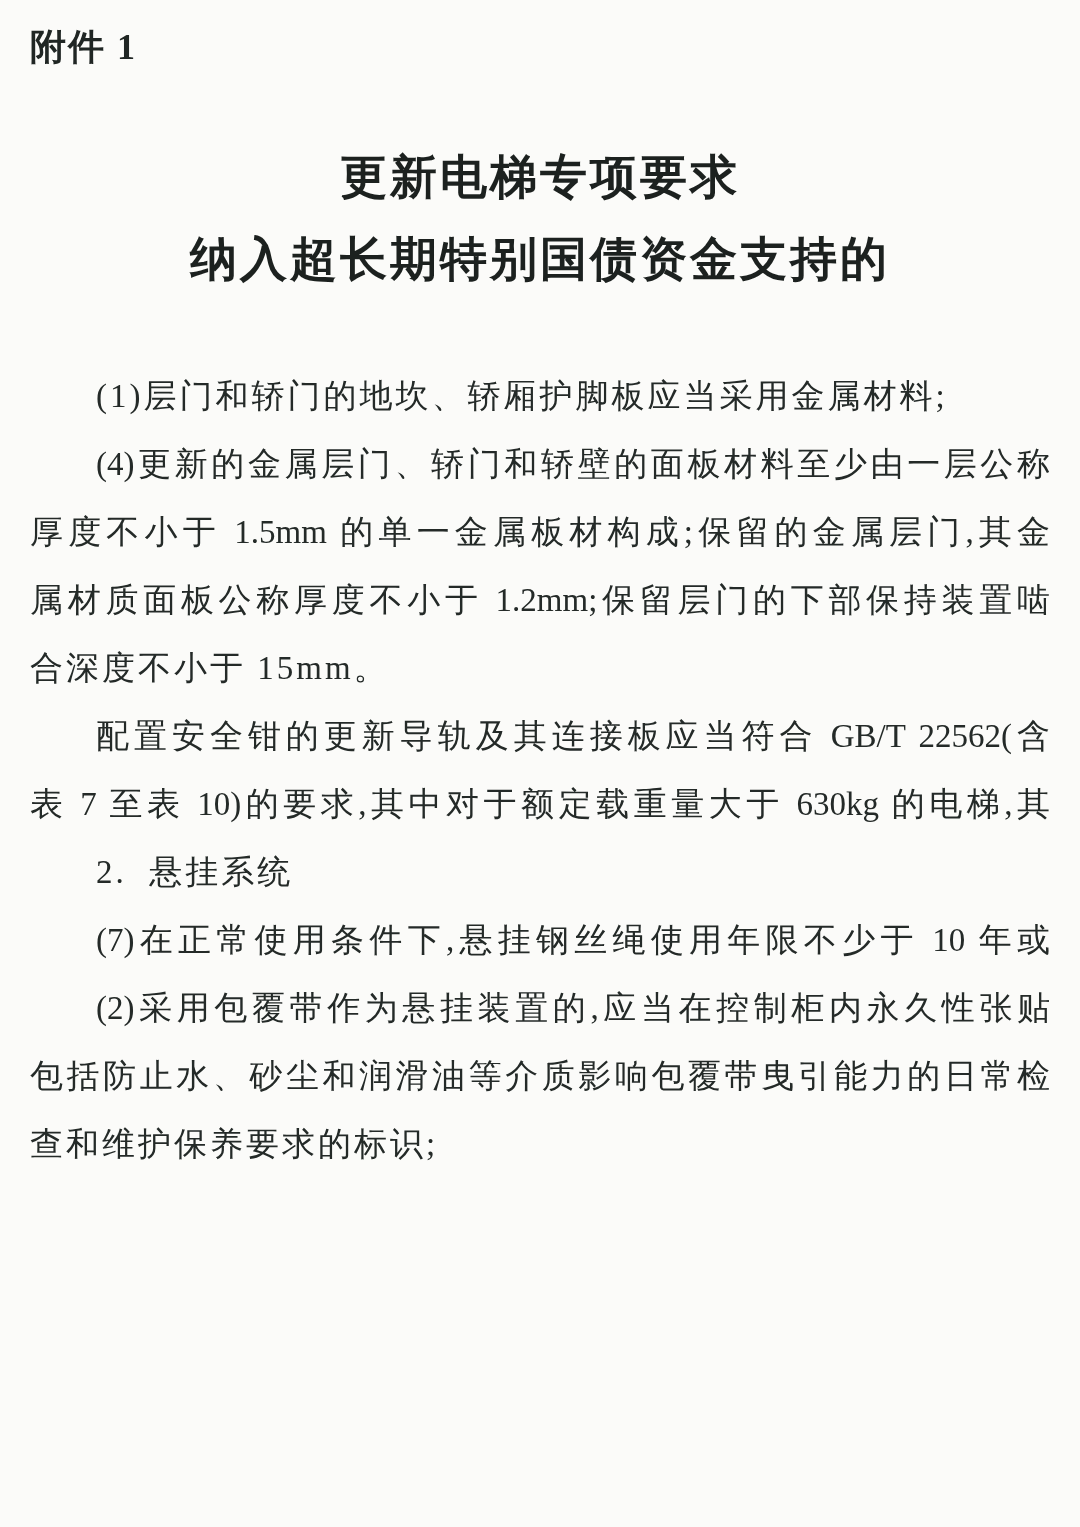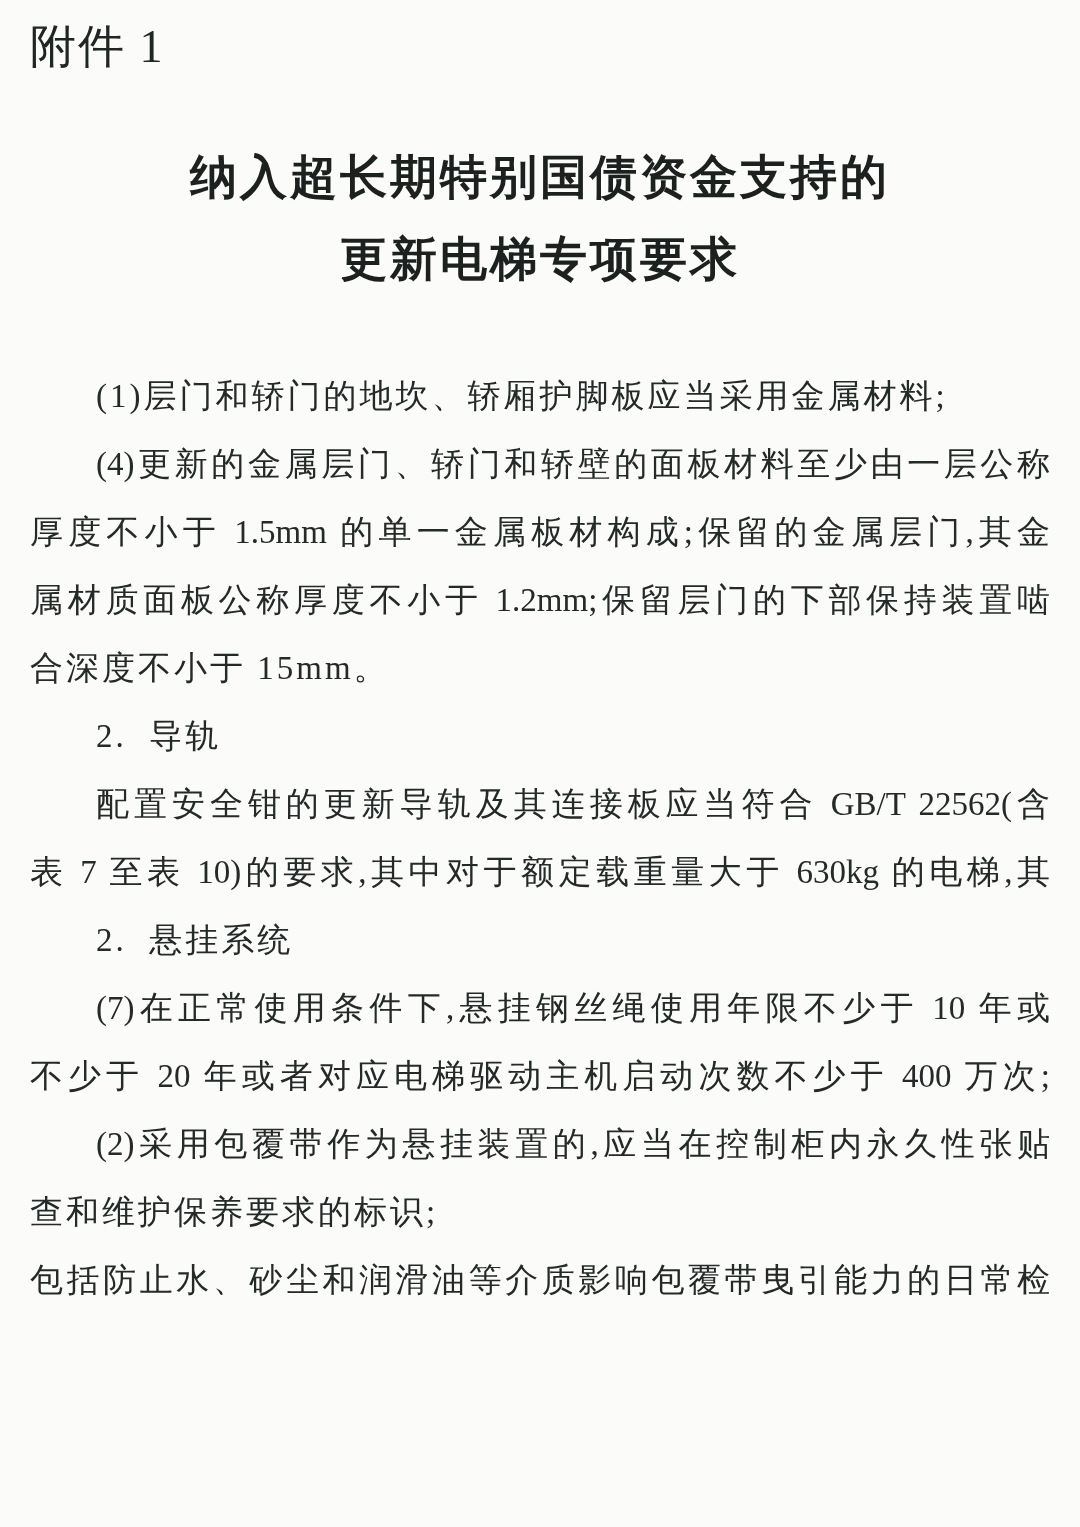--- a/index.html
+++ b/index.html
@@ -14,22 +14,22 @@
     font-family: "Liberation Serif", "DejaVu Serif", serif;
     color: #242a28;
   }
   .page {
     box-sizing: border-box;
     width: 1080px;
     height: 1527px;
     padding: 24px 30px 0 30px;
   }
   .attachment {
-    font-size: 46px;
-    font-weight: 400;
+    font-size: 36px;
+    font-weight: 700;
     line-height: 46px;
     letter-spacing: 2px;
     color: #20262 4;
     color: #202624;
   }
   .title {
     margin: 66px 0 0 0;
     text-align: center;
     font-weight: 700;
     font-size: 47px;
@@ -60,33 +60,31 @@
     padding-left: 66px;
   }
 </style>
 </head>
 <body>
 
 <div class="page">
   <div class="attachment">附件 1</div>
 
   <h1 class="title">
+    <span class="title-line">更新电梯专项要求</span>
     <span class="title-line">纳入超长期特别国债资金支持的</span>
-    <span class="title-line">更新电梯专项要求</span>
   </h1>
 
   <div class="doc-body" id="body-lines">
       <div class="line indent">(1)层门和轿门的地坎、轿厢护脚板应当采用金属材料;</div>
       <div class="line indent fill">(4)更新的金属层门、轿门和轿壁的面板材料至少由一层公称</div>
       <div class="line fill">厚度不小于 1.5mm 的单一金属板材构成;保留的金属层门,其金</div>
       <div class="line fill">属材质面板公称厚度不小于 1.2mm;保留层门的下部保持装置啮</div>
       <div class="line">合深度不小于 15mm。</div>
-      <div class="line indent">2.  导轨</div>
       <div class="line indent fill">配置安全钳的更新导轨及其连接板应当符合 GB/T 22562(含</div>
       <div class="line fill">表 7 至表 10)的要求,其中对于额定载重量大于 630kg 的电梯,其</div>
       <div class="line indent">2.  悬挂系统</div>
       <div class="line indent fill">(7)在正常使用条件下,悬挂钢丝绳使用年限不少于 10 年或</div>
-      <div class="line fill">不少于 20 年或者对应电梯驱动主机启动次数不少于 400 万次;</div>
       <div class="line indent fill">(2)采用包覆带作为悬挂装置的,应当在控制柜内永久性张贴</div>
+      <div class="line fill">包括防止水、砂尘和润滑油等介质影响包覆带曳引能力的日常检</div>
       <div class="line">查和维护保养要求的标识;</div>
-      <div class="line fill">包括防止水、砂尘和润滑油等介质影响包覆带曳引能力的日常检</div>
     </div>
 </div>
 
 </body></html>

